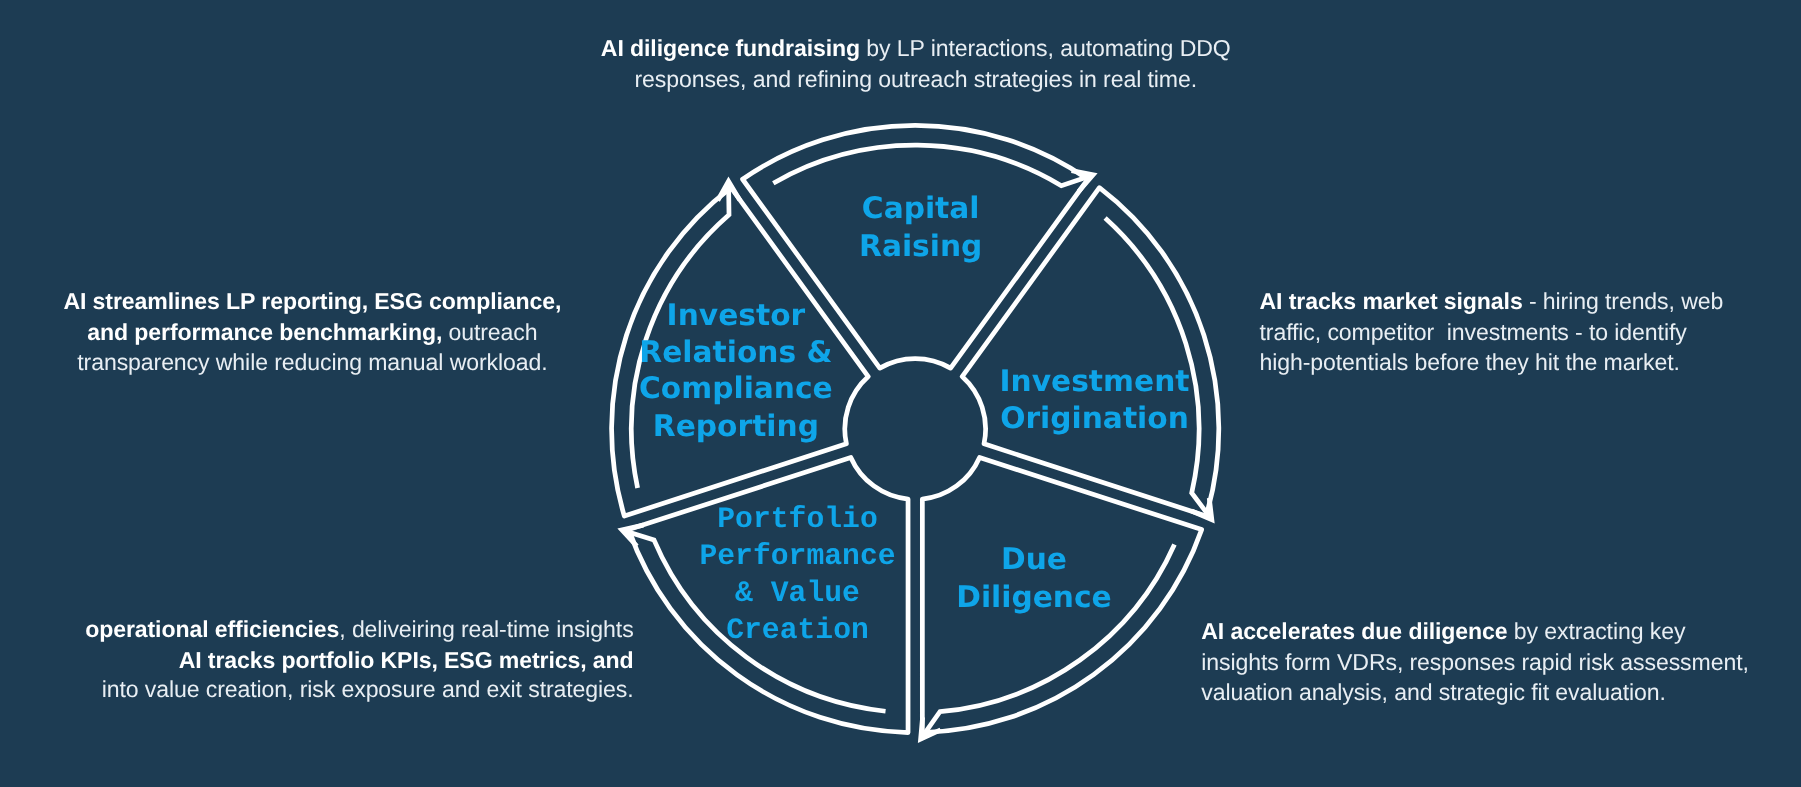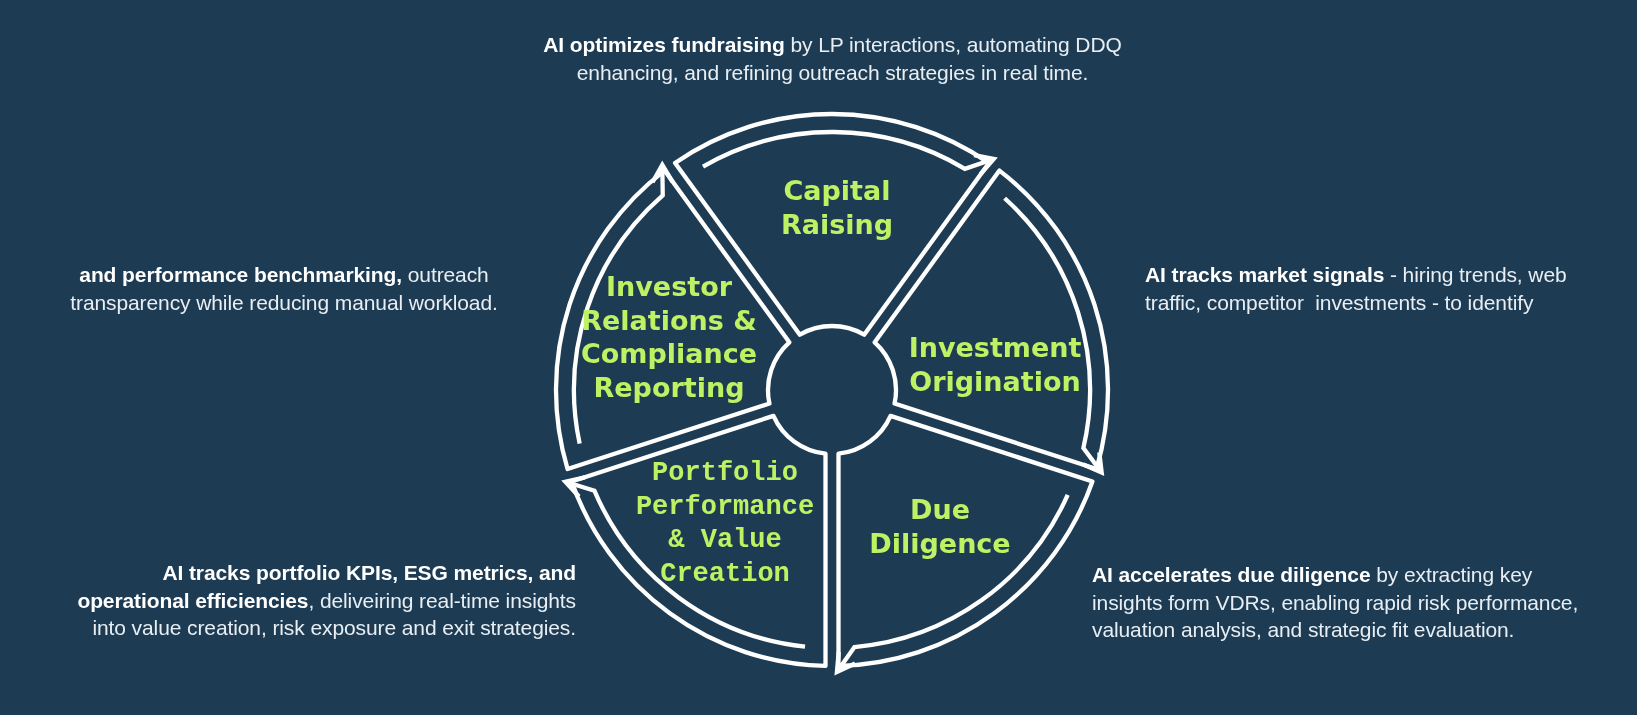--- a/index.html
+++ b/index.html
@@ -13,21 +13,21 @@
   #cycle-svg{position:absolute;left:0;top:0;}
   .wedge-label{
     position:absolute;
     transform:translate(-50%,-50%);
     white-space:pre-line;
     text-align:center;
     font-family:"DejaVu Sans", sans-serif;
     font-weight:700;
     font-size:27px;
     line-height:33.5px;
-    color:#bef264;
+    color:#0ea5e9;
   }
   .ann{
     position:absolute;
     font-size:21px;
     line-height:27.5px;
     color:#e8eef3;
     letter-spacing:-0.1px;
   }
   .ann .line{white-space:pre;}
   .ann .b{font-weight:700;color:#ffffff;}
@@ -66,35 +66,37 @@
 Performance
 &amp; Value
 Creation</div>
     <div class="wedge-label" style="left: 669px; top: 337px;">Investor
 Relations &amp;
 Compliance
 Reporting</div>
   </div>
 
   <div class="ann" id="ann-top">
-      <div class="line"><span class="b">AI optimizes fundraising</span><span class="r"> by LP interactions, automating DDQ</span></div>
-      <div class="line"><span class="r">enhancing, and refining outreach strategies in real time.</span></div>
+      <div class="line"><span class="b">AI diligence fundraising</span><span class="r"> by LP interactions, automating DDQ</span></div>
+      <div class="line"><span class="r">responses, and refining outreach strategies in real time.</span></div>
     </div>
   <div class="ann" id="ann-left">
+      <div class="line"><span class="b">AI streamlines LP reporting, ESG compliance,</span></div>
       <div class="line"><span class="b">and performance benchmarking,</span><span class="r"> outreach</span></div>
       <div class="line"><span class="r">transparency while reducing manual workload.</span></div>
     </div>
   <div class="ann" id="ann-right">
       <div class="line"><span class="b">AI tracks market signals</span><span class="r"> - hiring trends, web</span></div>
       <div class="line"><span class="r">traffic, competitor  investments - to identify</span></div>
+      <div class="line"><span class="r">high-potentials before they hit the market.</span></div>
     </div>
   <div class="ann" id="ann-bottom-left">
+      <div class="line"><span class="b">operational efficiencies</span><span class="r">, deliveiring real-time insights</span></div>
       <div class="line"><span class="b">AI tracks portfolio KPIs, ESG metrics, and</span></div>
-      <div class="line"><span class="b">operational efficiencies</span><span class="r">, deliveiring real-time insights</span></div>
       <div class="line"><span class="r">into value creation, risk exposure and exit strategies.</span></div>
     </div>
   <div class="ann" id="ann-bottom-right">
       <div class="line"><span class="b">AI accelerates due diligence</span><span class="r"> by extracting key</span></div>
-      <div class="line"><span class="r">insights form VDRs, enabling rapid risk performance,</span></div>
+      <div class="line"><span class="r">insights form VDRs, responses rapid risk assessment,</span></div>
       <div class="line"><span class="r">valuation analysis, and strategic fit evaluation.</span></div>
     </div>
 
 </div>
 
 </body></html>

